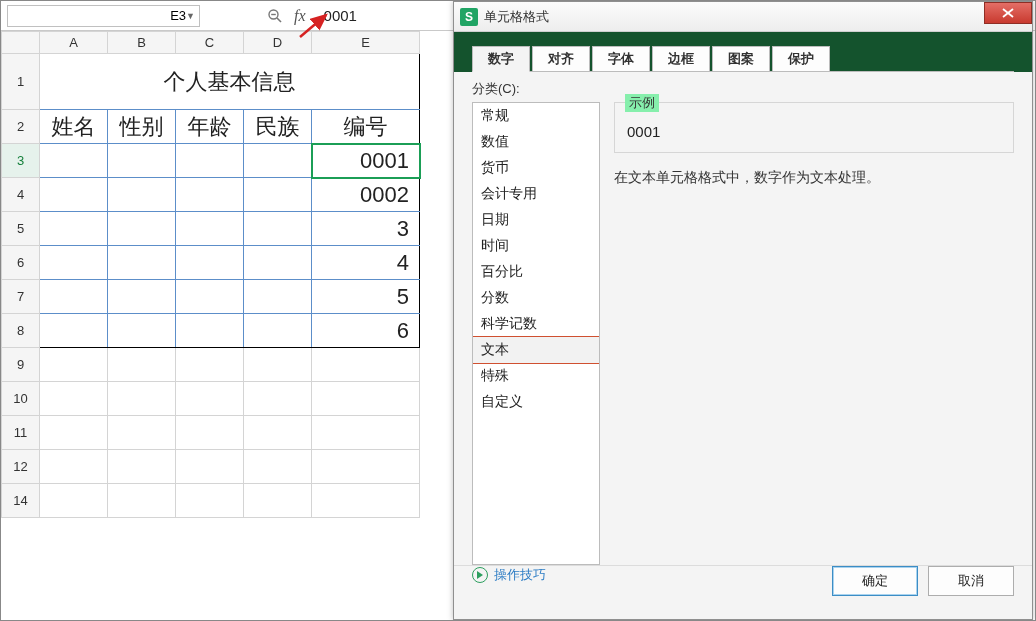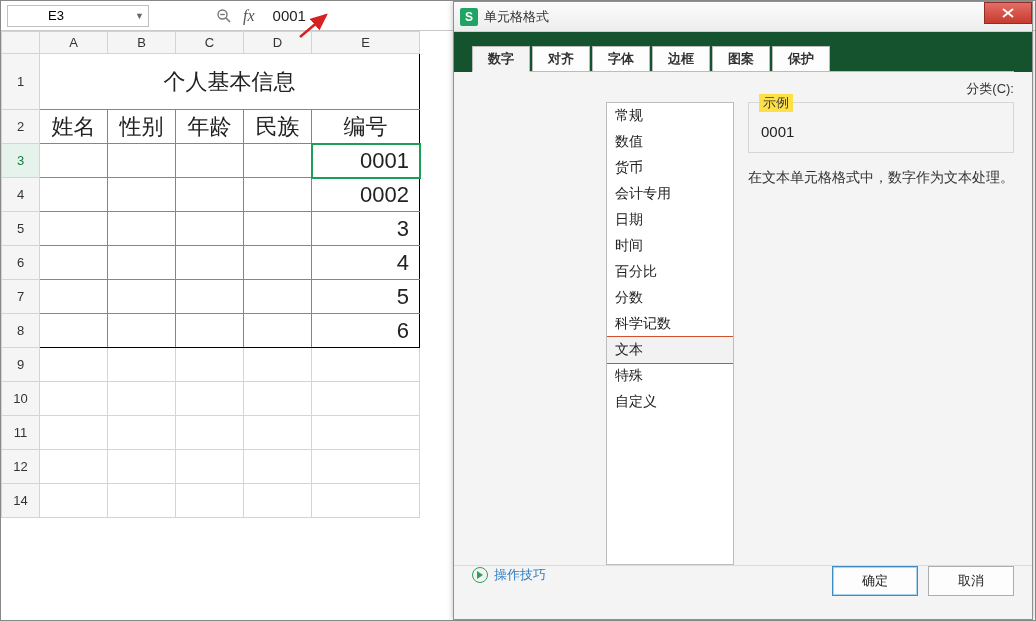--- a/index.html
+++ b/index.html
@@ -18,29 +18,28 @@
   .formula-bar {
     display: flex;
     align-items: center;
     height: 30px;
     border-bottom: 1px solid #c9c9c9;
     background: #fff;
     padding: 0 6px;
     gap: 4px;
   }
   .name-box {
-    width: 142px;
+    width: 193px;
     height: 22px;
     border: 1px solid #c0c0c0;
     display: flex;
     align-items: center;
-    justify-content: space-between;
+    justify-content: flex-end;
     padding: 0 4px 0 40px;
     font-size: 13px;
-    gap: 36px;
   }
   .name-box .caret {
     font-size: 9px;
     color: #666;
   }
   .fb-spacer { width: 56px; }
   .fb-icon {
     width: 22px; height: 22px;
     display: flex; align-items: center; justify-content: center;
     color: #666;
@@ -217,21 +216,20 @@
   .tabline {
     border-bottom: 1px solid #bcbcbc;
     margin: -1px 18px 0 18px;
   }
 
   .dlg-body {
     flex: 1;
     padding: 8px 18px 0 18px;
     display: flex;
     flex-direction: column;
-    align-items: flex-end;
   }
   .cat-label {
     font-size: 13px;
     color: #333;
     margin-bottom: 4px;
   }
   .body-row {
     display: flex;
     gap: 14px;
     flex: 1;
@@ -263,21 +261,21 @@
   .example-box {
     border: 1px solid #d6d6d6;
     padding: 20px 12px 12px 12px;
     position: relative;
     background: #f4f4f4;
   }
   .example-box .legend {
     position: absolute;
     top: -9px;
     left: 10px;
-    background: #fde047;
+    background: #86efac;
     padding: 0 4px;
     font-size: 13px;
     color: #333;
   }
   .example-val {
     font-size: 15px;
     color: #222;
   }
   .desc-text {
     font-size: 14px;

